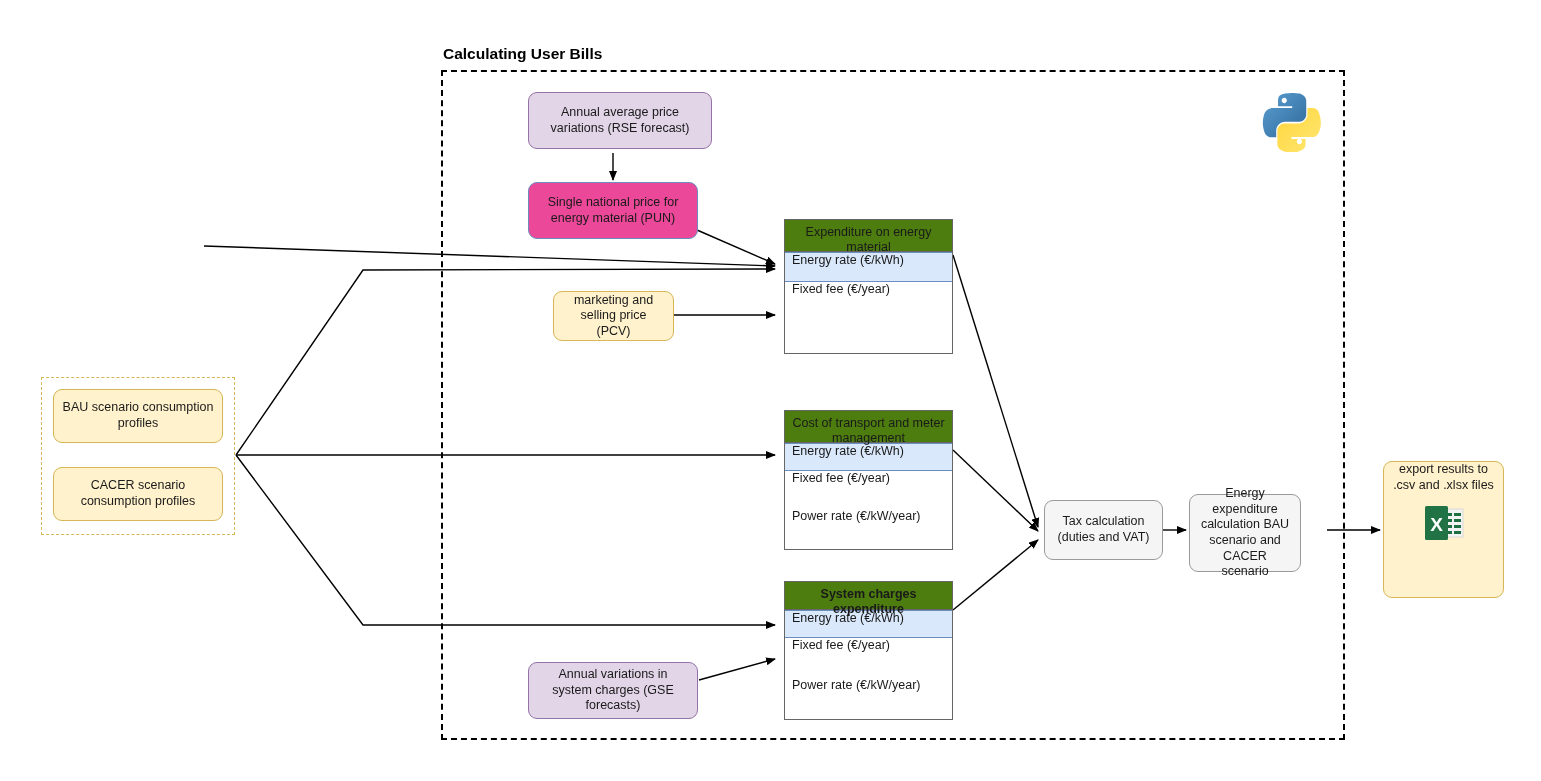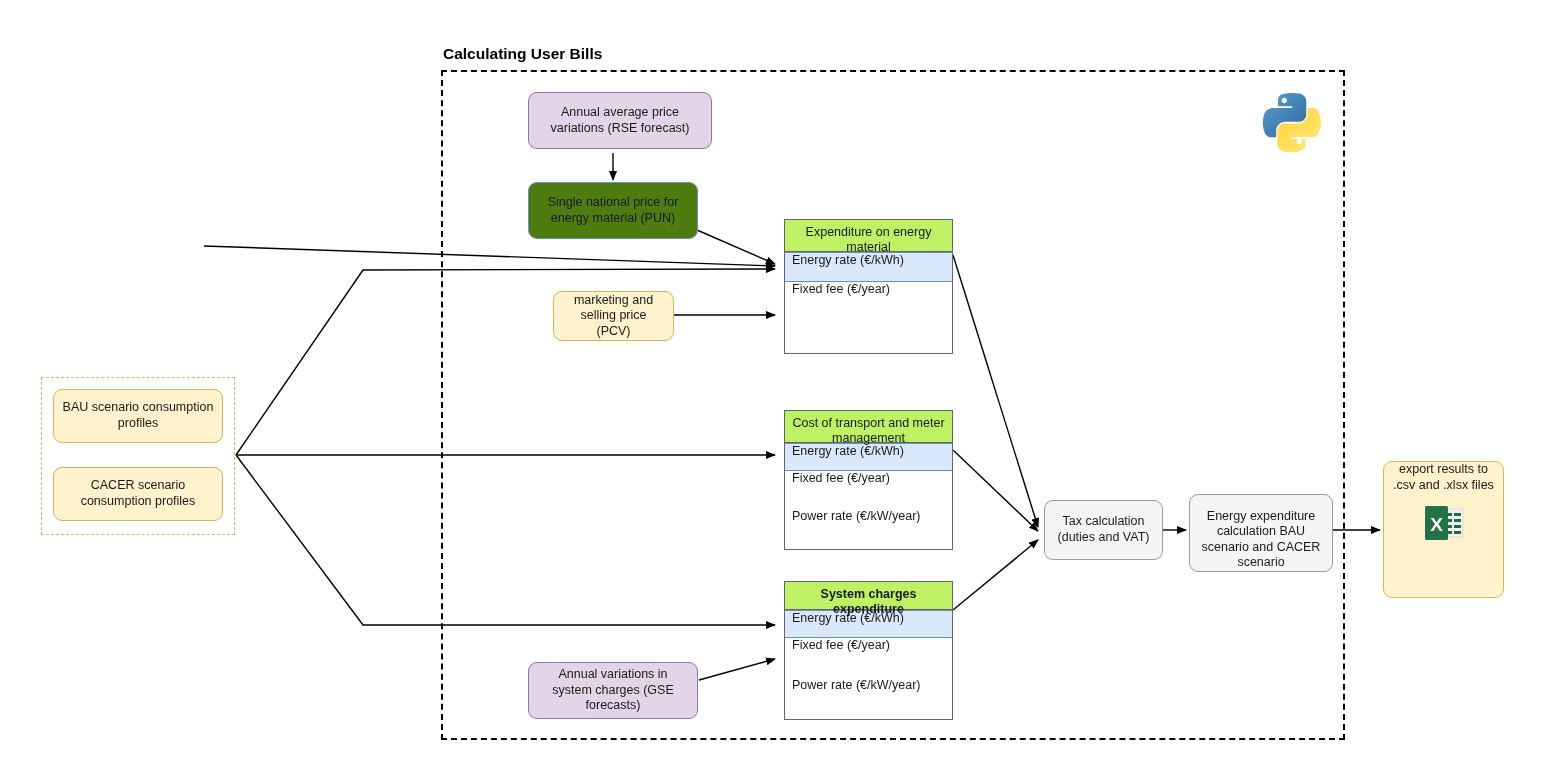--- a/index.html
+++ b/index.html
@@ -13,31 +13,31 @@
 
   svg.edges{position:absolute;left:0;top:0;width:1541px;height:781px;pointer-events:none;}
 
   .node{position:absolute;box-sizing:border-box;display:flex;align-items:center;
         justify-content:center;text-align:center;line-height:1.25;}
 
   .rounded{border-radius:9px;}
 
   .yellow{background:#fff2cc;border:1px solid #d6b656;}
   .purple{background:#e1d5e7;border:1px solid #9673a6;}
-  .blue  {background:#4d7c0f;border:1px solid #6c8ebf;}
+  .blue  {background:#ec4899;border:1px solid #6c8ebf;}
   .grey  {background:#f5f5f5;border:1px solid #9a9a9a;}
 
   .title{position:absolute;font-weight:bold;font-size:15.5px;color:#000;}
 
   .group-dashed{position:absolute;box-sizing:border-box;border:2px dashed #000;}
   .group-dashed-orange{position:absolute;box-sizing:border-box;border:1.6px dashed #d6b656;}
 
   
   .tbl{position:absolute;box-sizing:border-box;border:1px solid #666;background:#fff;}
-  .tbl .hdr{box-sizing:border-box;background:#bef264;border-bottom:1px solid #666;
+  .tbl .hdr{box-sizing:border-box;background:#4d7c0f;border-bottom:1px solid #666;
             text-align:center;padding:5px 4px;font-size:12.5px;line-height:1.2;}
   .tbl .hdr.bold{font-weight:bold;}
   .tbl .row{box-sizing:border-box;padding:0 7px;display:flex;
             font-size:12.5px;}
   .tbl .row.sel{background:#dae8fc;border-top:1px solid #6c8ebf;border-bottom:1px solid #6c8ebf;}
 
   .pylogo{position:absolute;}
   .xlsicon{position:absolute;}
 
   .nodetext{display:block;padding:0 8px;}
@@ -161,21 +161,21 @@
     </div>
     <div class="row" style="height:41px;">
       <span>Power rate (€/kW/year)</span>
     </div>
   </div>
 
   <div class="node rounded grey" style="left:1041px;top:500px;width:119px;height:60px;font-size:12.5px;">
     <span class="nodetext">Tax calculation (duties and VAT)</span>
   </div>
 
-  <div class="node rounded grey" style="left:1186px;top:494px;width:144px;height:78px;font-size:12.5px;align-items:flex-end;">
+  <div class="node rounded grey" style="left:1186px;top:494px;width:112px;height:78px;font-size:12.5px;">
     <span class="nodetext">Energy expenditure calculation BAU scenario and CACER scenario</span>
   </div>
 
   <div class="node rounded yellow" style="left:1380px;top:461px;width:121px;height:137px;
               font-size:12.5px;flex-direction:column;justify-content:flex-start;">
     <span class="nodetext">export results to .csv and .xlsx files</span>
     <span class="xlsicon" style="position:relative;margin-top:12px;">
       <svg width="40" height="36" viewBox="0 0 40 36">
         <rect x="19" y="4" width="20" height="28" fill="#f3f3f3" stroke="#d9d9d9"></rect>
         <g fill="#1d6f42">

